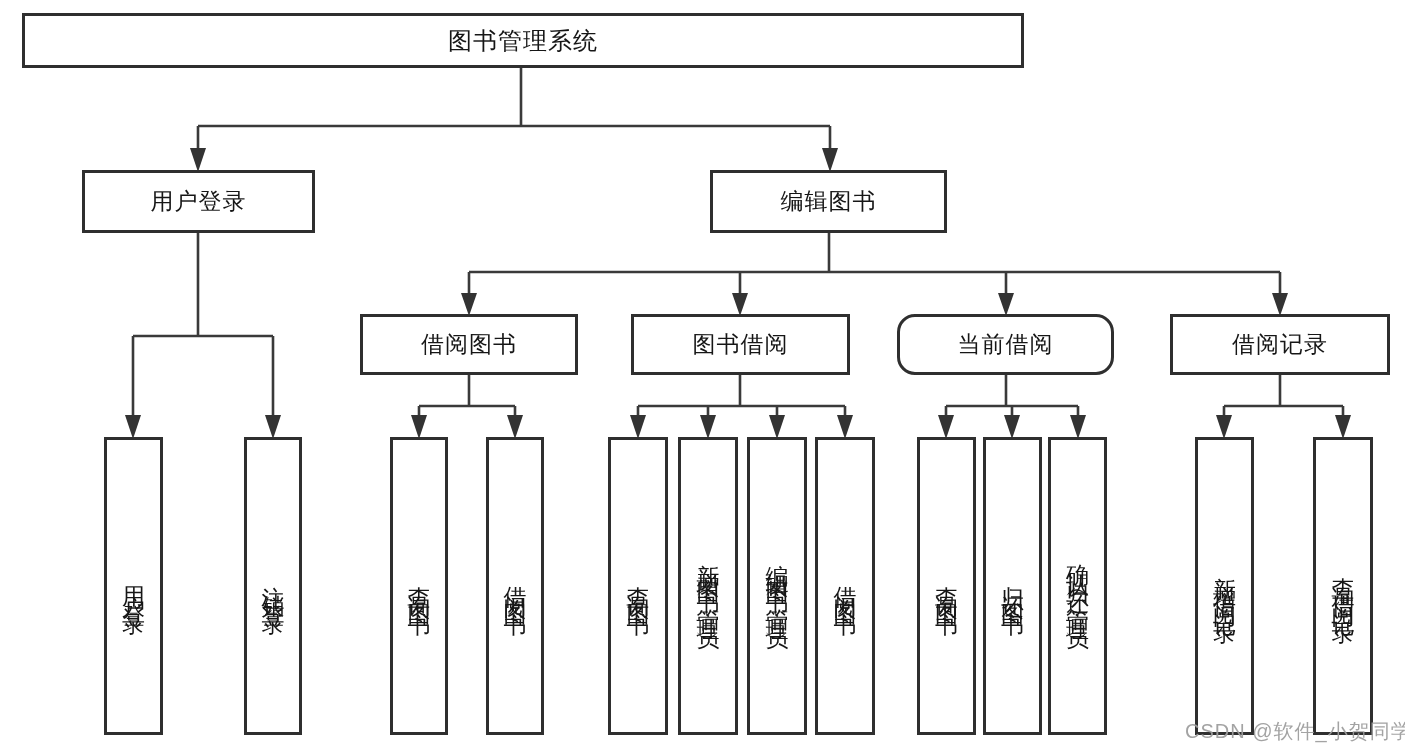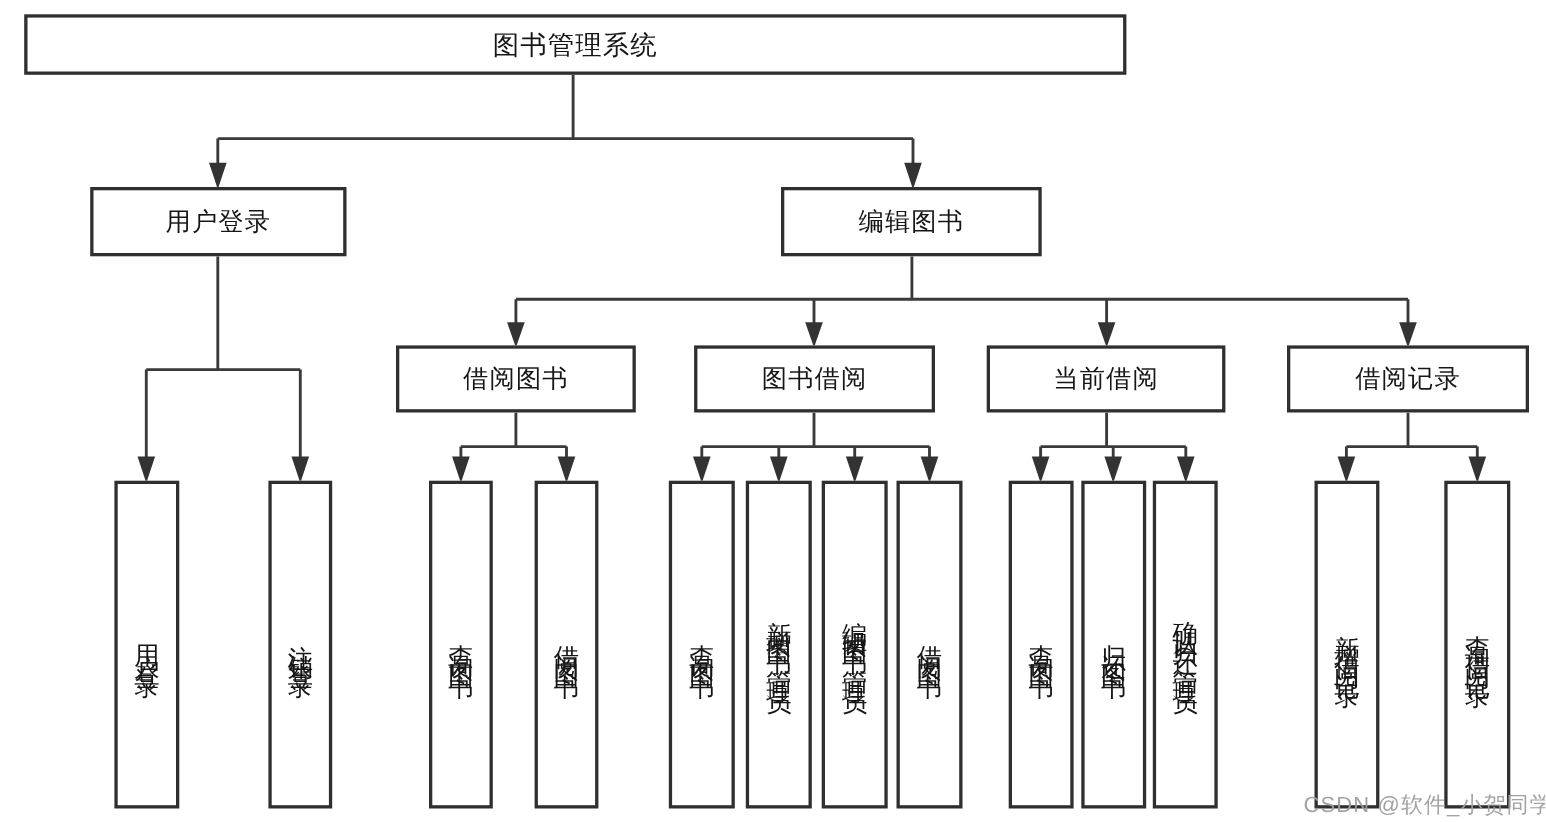--- a/index.html
+++ b/index.html
@@ -122,21 +122,21 @@
   <div class="node" style="left:710px; top:170px; width:237px; height:63px;">
     <span>编辑图书</span>
   </div>
 
   <div class="node" style="left:360px; top:314px; width:218px; height:61px;">
     <span>借阅图书</span>
   </div>
   <div class="node" style="left:631px; top:314px; width:219px; height:61px;">
     <span>图书借阅</span>
   </div>
-  <div class="node" style="left:897px; top:314px; width:217px; height:61px;">
+  <div class="node" style="left:897px; top:314px; width:217px; height:61px;border-radius:18px;">
     <span>当前借阅</span>
   </div>
   <div class="node" style="left:1170px; top:314px; width:220px; height:61px;">
     <span>借阅记录</span>
   </div>
 
   <div class="leaf" style="left:104px; top:437px; width:59px; height:298px;">
     <span>用户登录</span>
   </div>
   <div class="leaf" style="left:244px; top:437px; width:58px; height:298px;">

